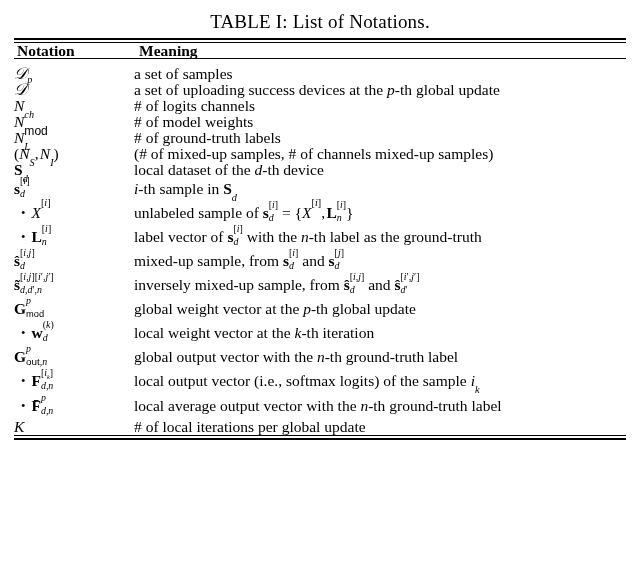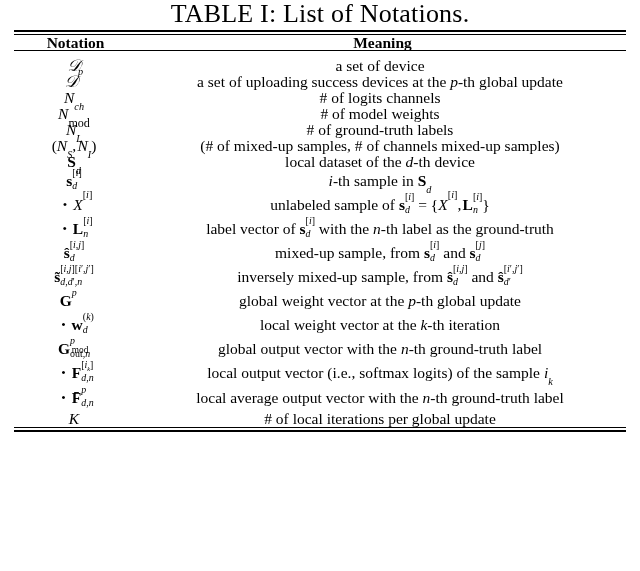--- a/index.html
+++ b/index.html
@@ -17,23 +17,23 @@
   .page {
     position: relative;
     width: 640px;
     height: 571px;
     background: #fff;
   }
 
   
   .caption {
     text-align: center;
-    font-size: 26px;
+    font-size: 19px;
     line-height: 24px;
-    padding-top: 2px;
+    padding-top: 10px;
     letter-spacing: 0.2px;
     white-space: nowrap;
   }
 
   
   .rule-top {
     margin: 4px 14px 0 14px;
     border-top: 2.2px solid #000;
     border-bottom: 1.1px solid #000;
     height: 2px;
@@ -53,21 +53,21 @@
   
   table.notations {
     border-collapse: collapse;
     width: 612px;
     margin: 0 14px;
     table-layout: fixed;
   }
   table.notations td, table.notations th {
     padding: 0;
     vertical-align: baseline;
-    text-align: center;
+    text-align: left;
   }
   col.c-notation { width: 120px; }
   col.c-meaning  { width: 492px; }
 
   thead th {
     font-weight: bold;
     font-size: 15.5px;
     line-height: 15px;
     padding: 8px 0 9px 0;
   }
@@ -91,21 +91,21 @@
   tr.tall td { line-height: 22px; }
 
   
   .mi { font-style: italic; }
   .mcal {
     font-family: "Liberation Serif", "DejaVu Serif", serif;
     font-style: italic;
     font-size: 16.5px;
   }
   .mbf { font-weight: bold; font-style: normal; }
-  .msf { font-family: Liberation Serif, serif; font-style: normal; font-size: 0.78em; margin-top: 44px; }
+  .msf { font-family: Liberation Sans, sans-serif; font-style: normal; font-size: 0.78em; }
   sub, sup {
     font-size: 0.66em;
     line-height: 0;
     position: relative;
   }
   sub { bottom: -0.30em; font-family: Liberation Serif, serif; }
   sup { top: -0.55em; }
   .sub2 { font-size: 0.62em; }
   .bullet {
     display: inline-block;
@@ -165,21 +165,21 @@
 
   <table class="notations">
     <colgroup>
       <col class="c-notation">
       <col class="c-meaning">
     </colgroup>
     <tbody>
 
       <tr class="spacer-top">
         <td class="notation"><span class="mcal">𝒟</span></td>
-        <td class="meaning">a set of device</td>
+        <td class="meaning">a set of samples</td>
       </tr>
 
       <tr>
         <td class="notation"><span class="mcal">𝒟</span><sup class="mi">p</sup></td>
         <td class="meaning">a set of uploading success devices at the <span class="mi">p</span>-th global update</td>
       </tr>
 
       <tr>
         <td class="notation"><span class="mi">N</span><sub class="mi">ch</sub></td>
         <td class="meaning"># of logits channels</td>

